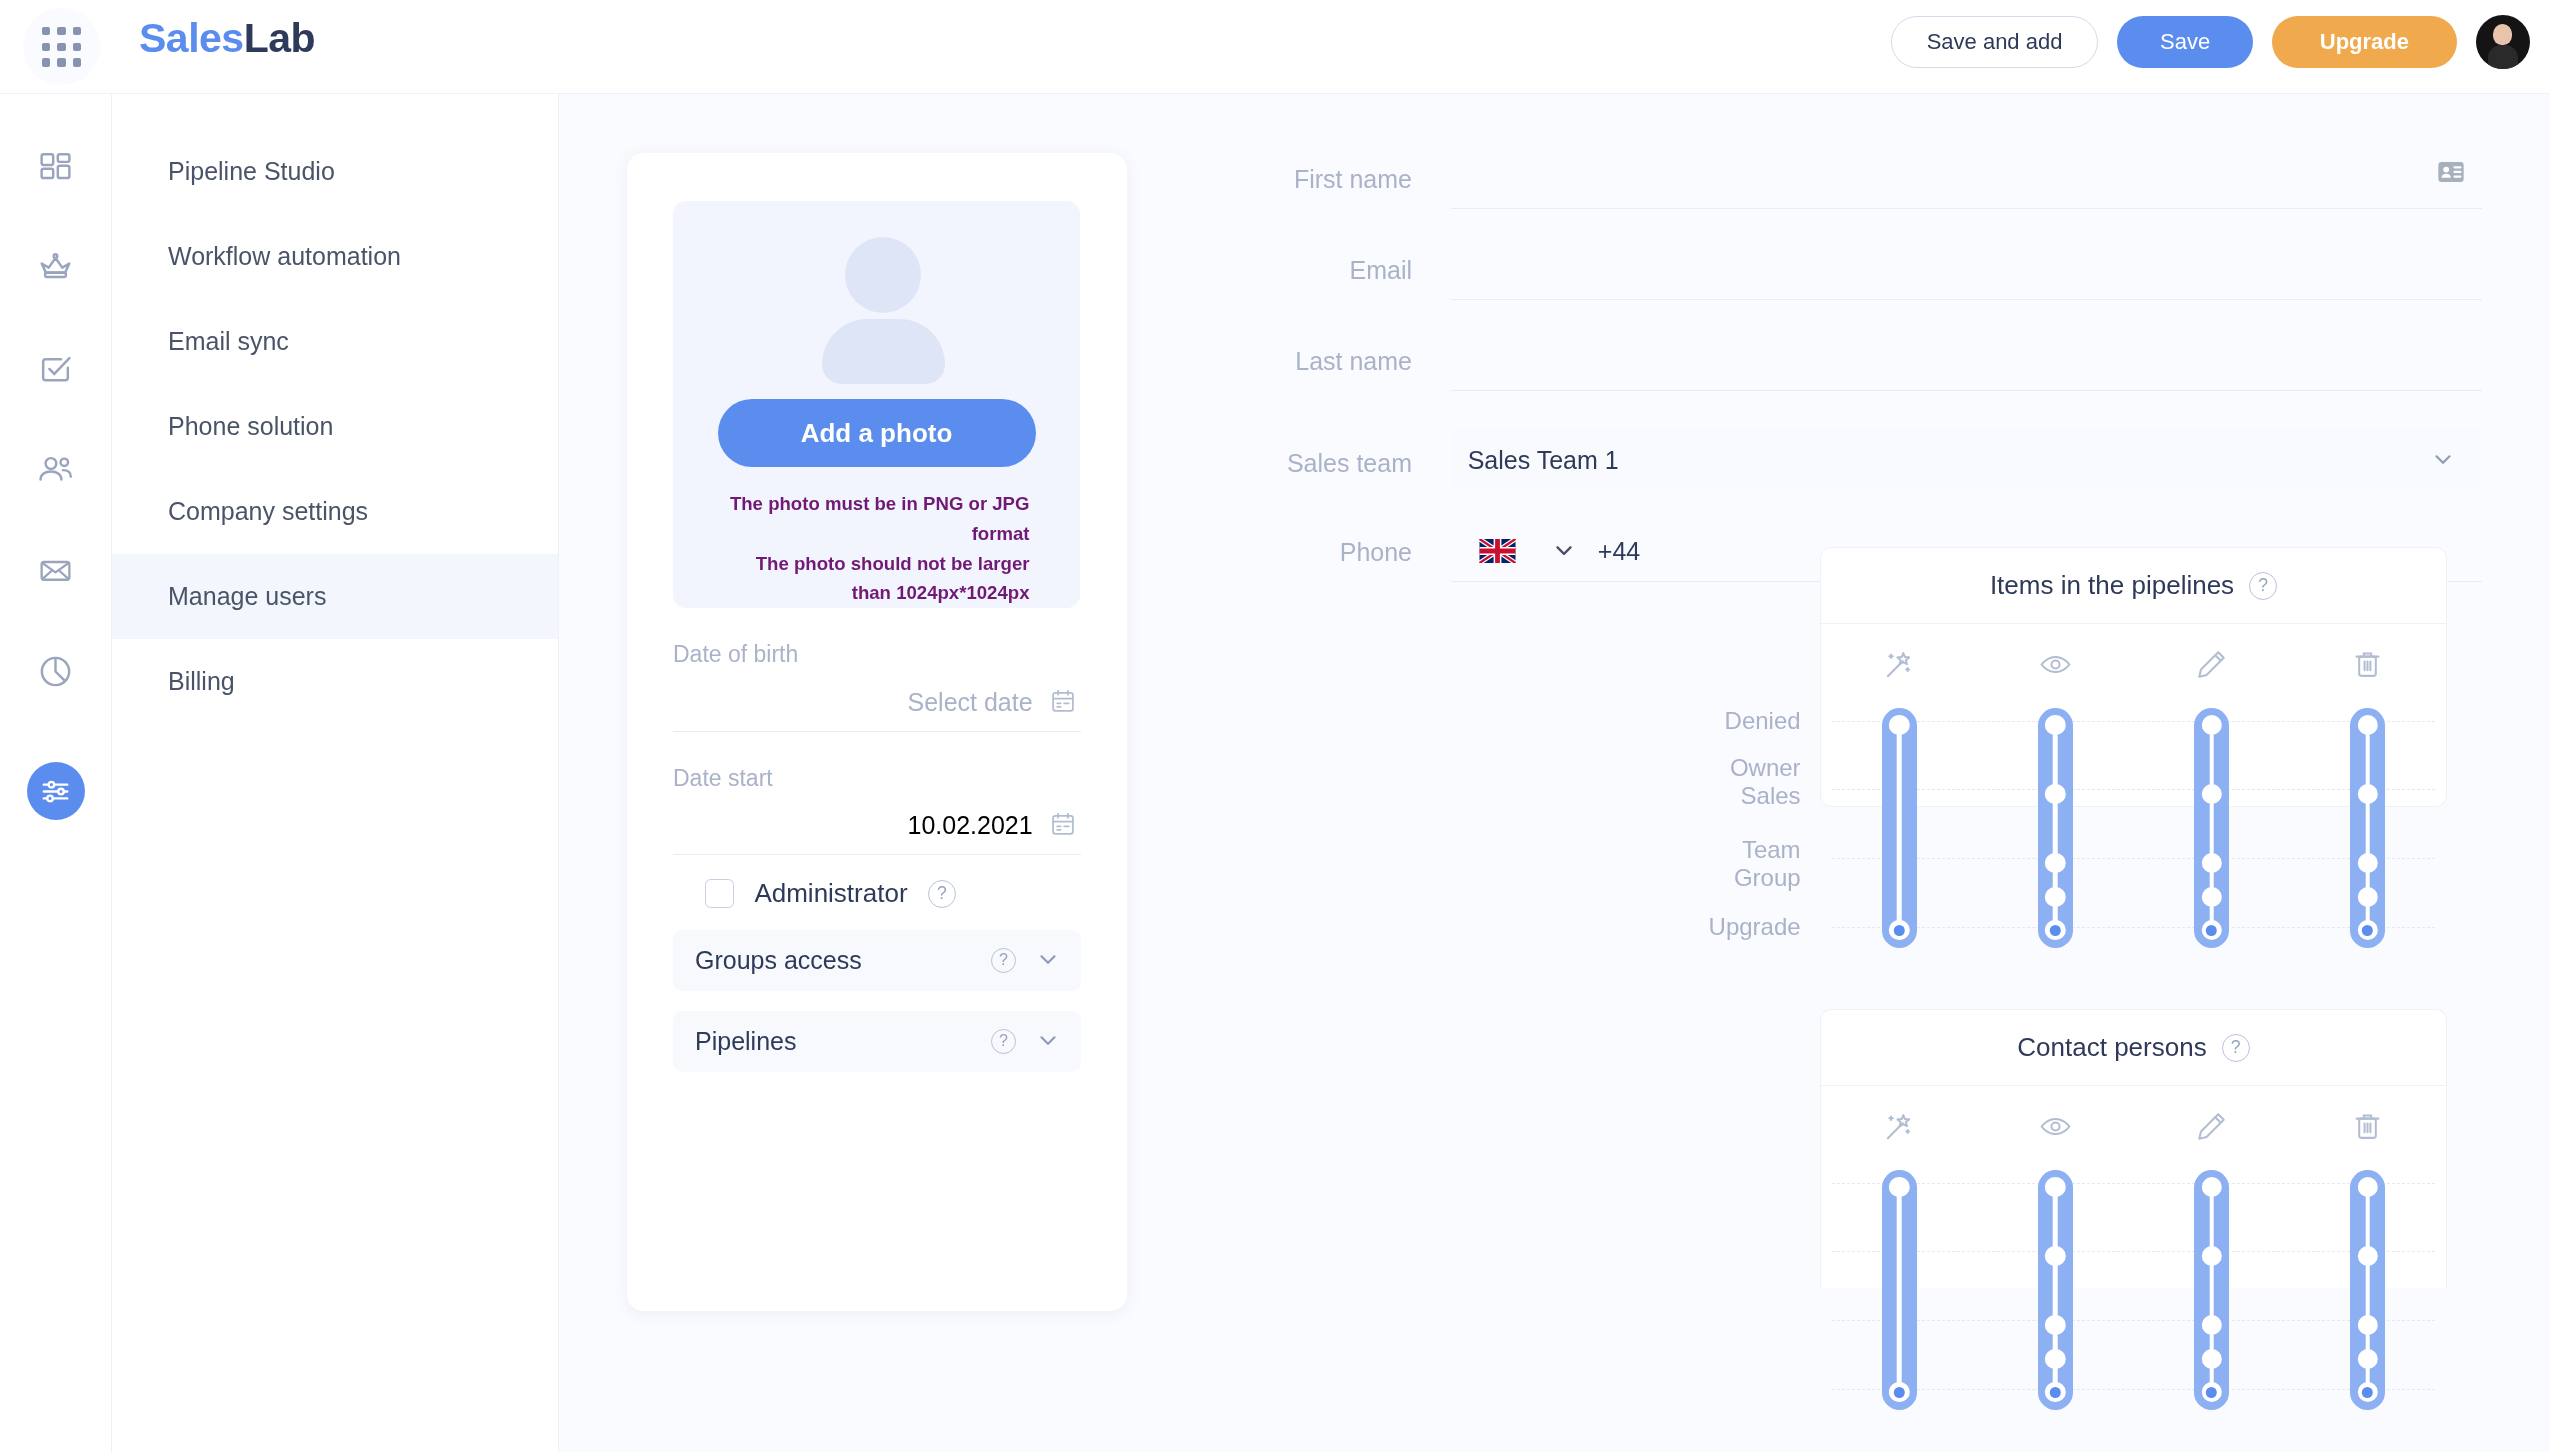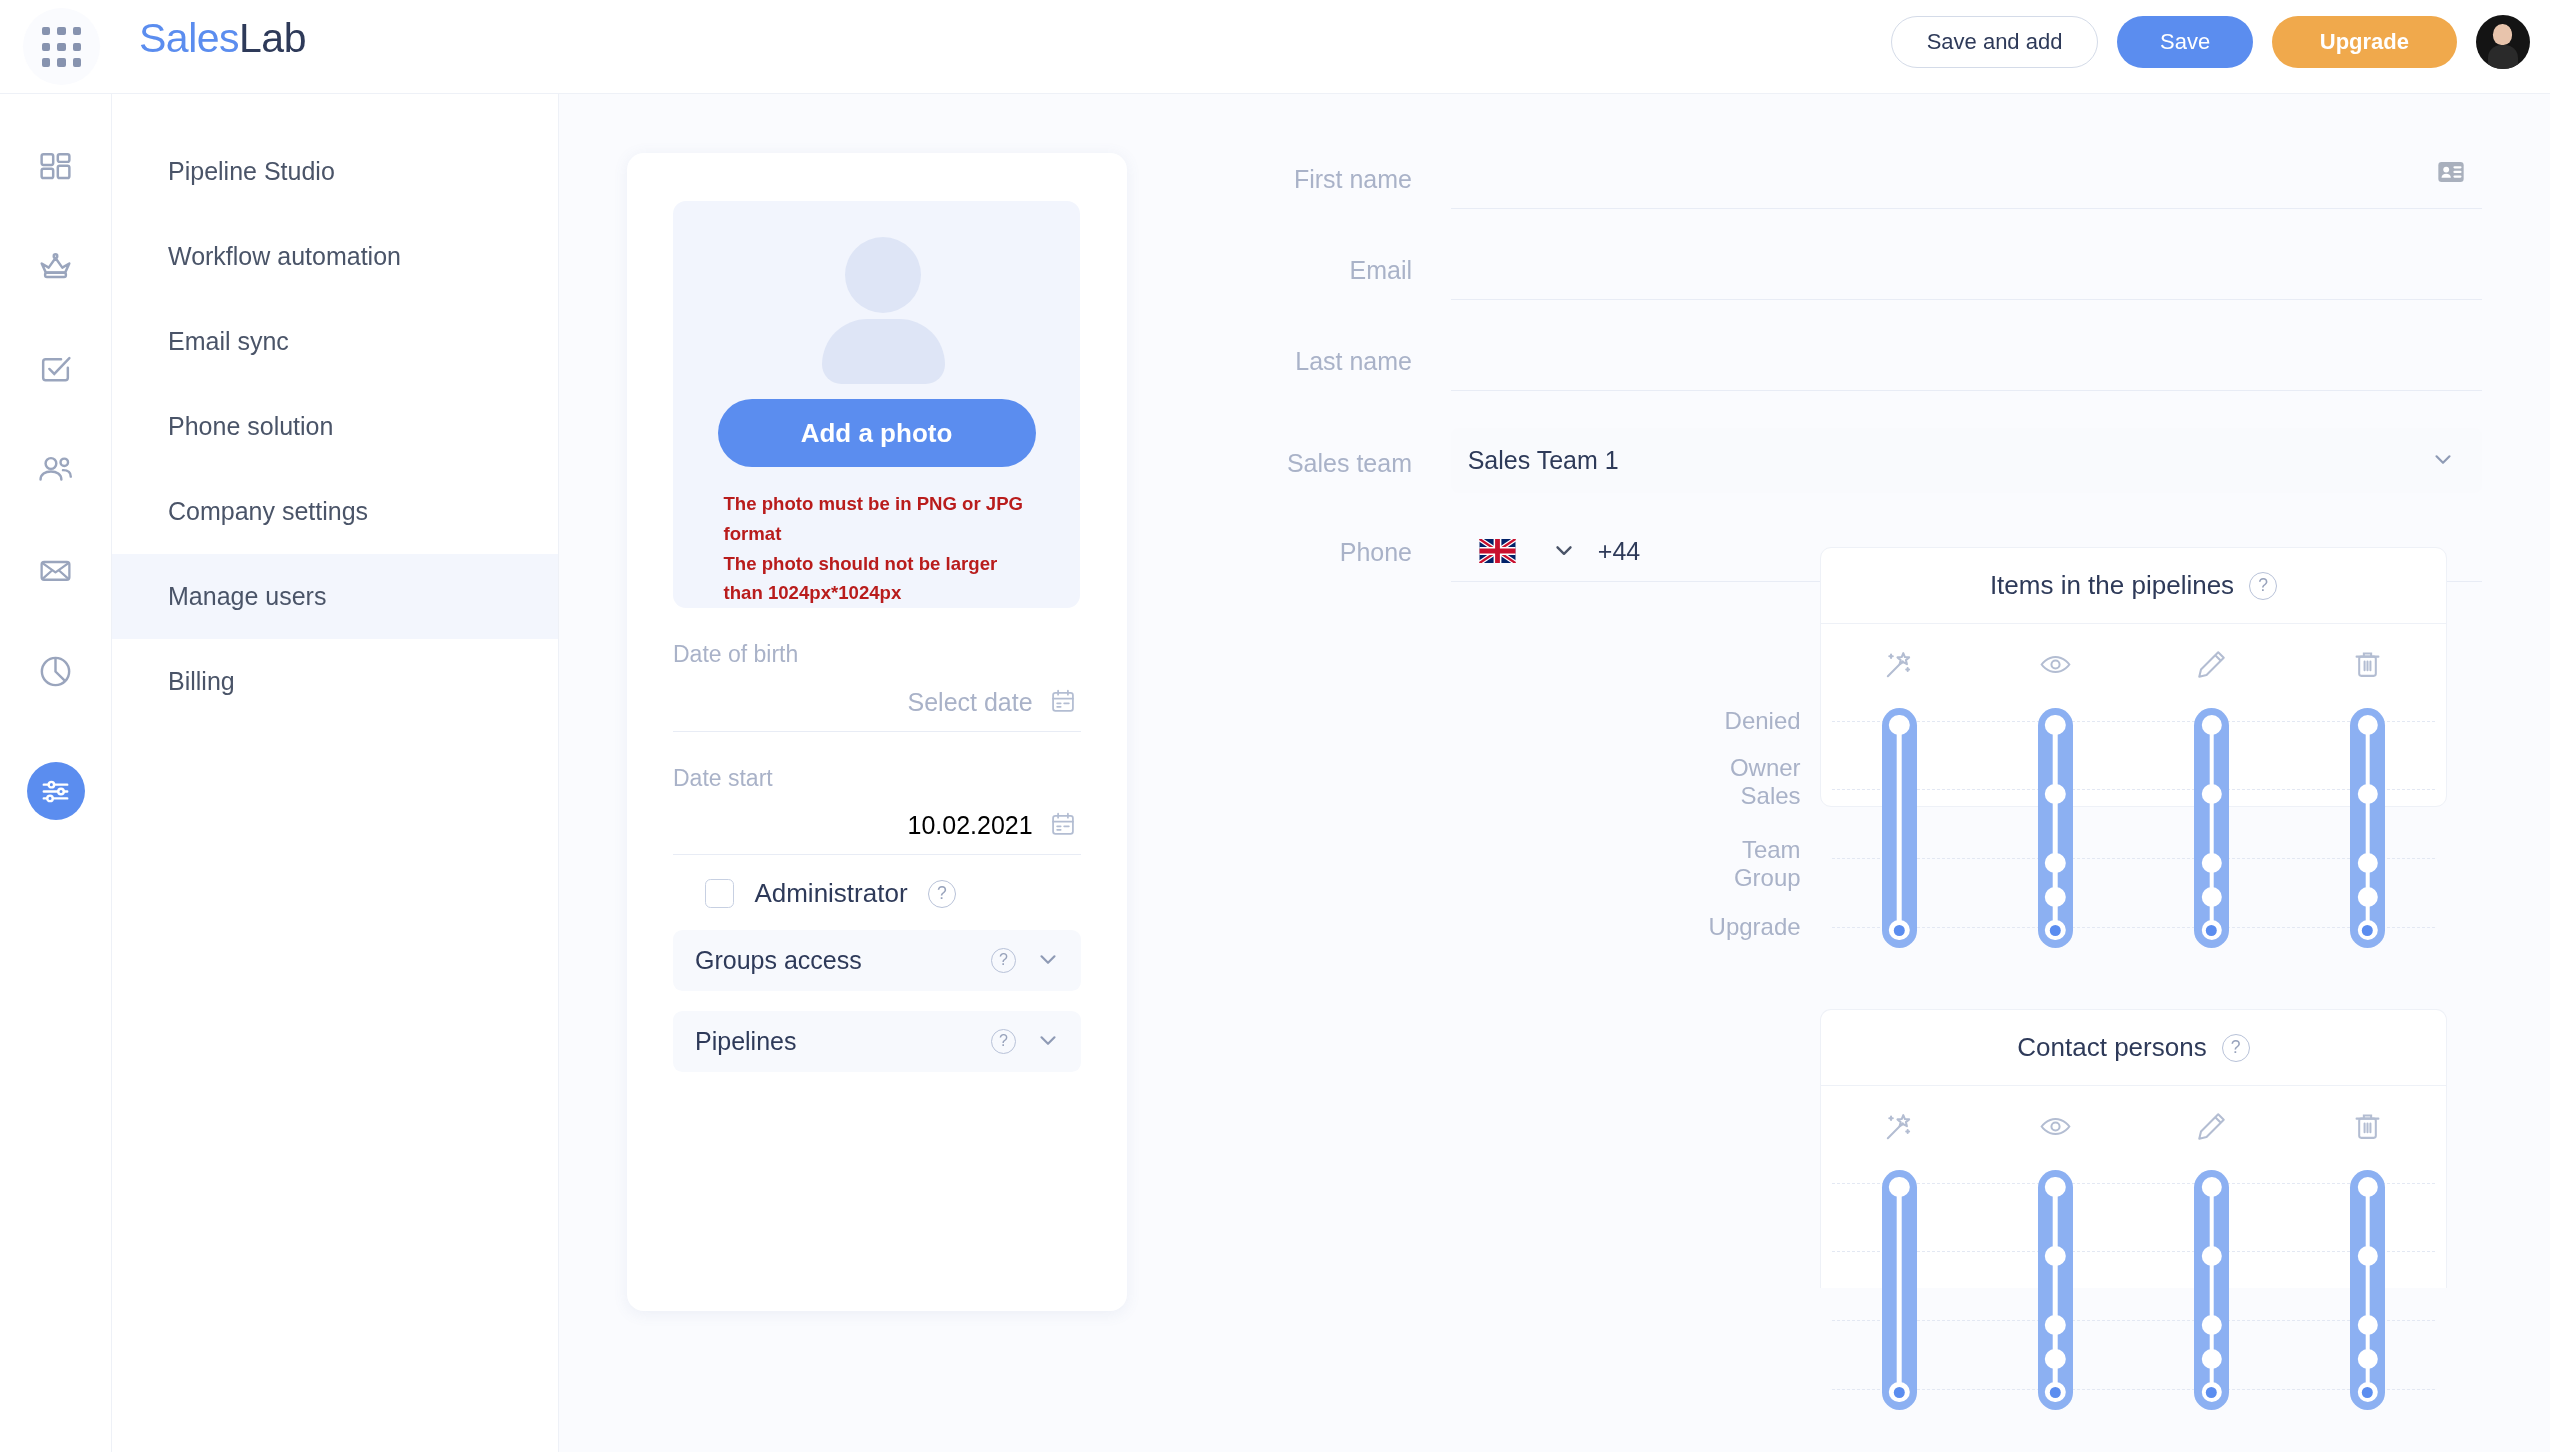--- a/index.html
+++ b/index.html
@@ -21,21 +21,21 @@
   .apps-btn {
     position: absolute; left: 23px; top: 8.4px;
     width: 77px; height: 77px; border-radius: 50%;
     background: #fafbfe; display: flex; align-items: center; justify-content: center;
   }
   .apps-grid { display: grid; grid-template-columns: repeat(3, 8.4px); grid-gap: 7.4px; }
   .apps-grid i { display: block; width: 8.4px; height: 8.4px; background: #8793af; border-radius: 1.9px; }
 
   .brand {
     position: absolute; left: 139px; top: 15px;
-    font-size: 41px; font-weight: 400; letter-spacing: -0.5px;
+    font-size: 41px; font-weight: 700; letter-spacing: -0.5px;
   }
   .brand .b1 { color: #5b8def; }
   .brand .b2 { color: #2e3a59; }
 
   .topbar-actions {
     position: absolute; right: 20.4px; top: 15px;
     display: flex; align-items: center; gap: 18.6px;
   }
   .btn {
     height: 52px; border-radius: 26px; border: none;
@@ -104,22 +104,22 @@
   }
   .photo-avatar { width: 149px; height: 158px; position: relative; margin-bottom: 11px; }
   .photo-avatar .head { position: absolute; left: 43px; top: 3.7px; width: 76px; height: 76px; border-radius: 50%; background: #dee5f6; }
   .photo-avatar .body { position: absolute; left: 20.4px; top: 85px; width: 123px; height: 65px; border-radius: 61px 61px 26px 26px; background: #dee5f6; }
   .add-photo {
     width: 318px; height: 69px; border-radius: 34px; background: #5b8def; color: #fff;
     font-size: 26px; font-weight: 700; border: none; cursor: pointer;
     font-family: "Liberation Sans", sans-serif;
   }
   .photo-hint {
-    margin-top: 22px; text-align: left; font-size: 18.6px; line-height: 1.6;
-    color: #b91c1c; font-weight: 600; max-width: 306px;
+    margin-top: 22px; text-align: right; font-size: 18.6px; line-height: 1.6;
+    color: #701a75; font-weight: 600; max-width: 306px;
   }
 
   .field-group { margin-top: 33px; }
   .field-label { font-size: 23px; color: #a9b2c8; margin-bottom: 5.6px; }
   .field-line {
     border-bottom: 1.4px solid #e8ecf5; height: 58px;
     display: flex; align-items: center; justify-content: flex-end; gap: 16.7px;
     padding-right: 3.7px;
   }
   .field-val { font-size: 25px; color: #000000; }

